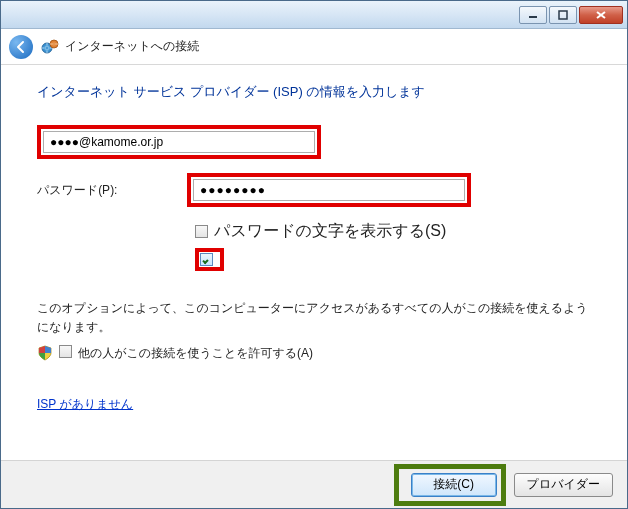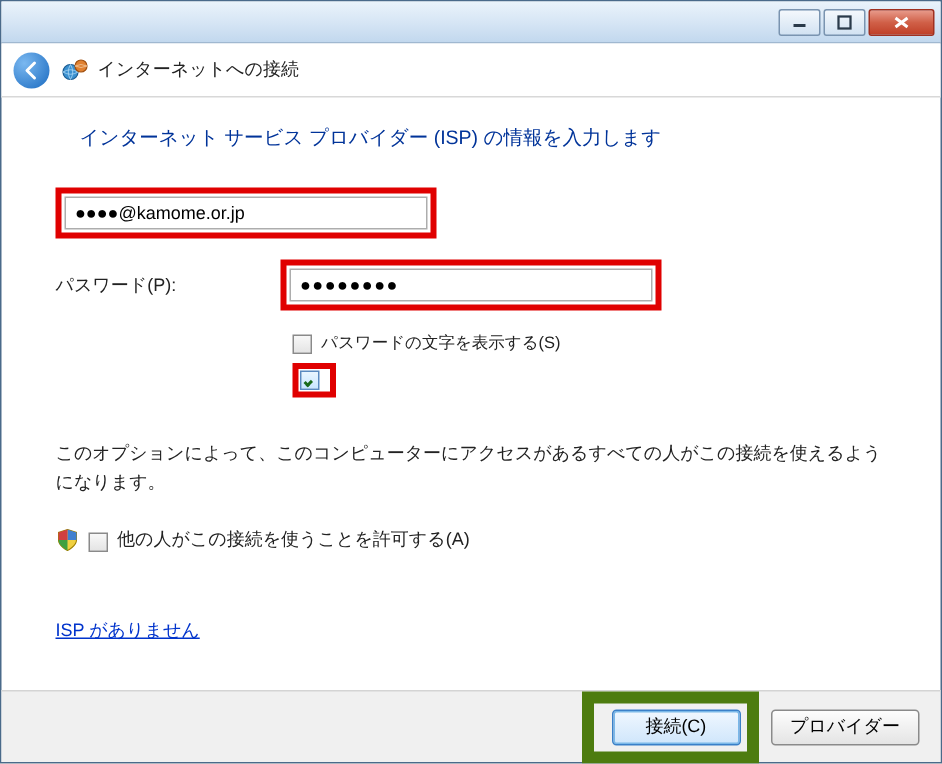--- a/index.html
+++ b/index.html
@@ -80,54 +80,53 @@
     color: #222;
   }
   .content {
     padding: 18px 36px 0 36px;
     position: relative;
   }
   .instruction {
     color: #003399;
     font-size: 13px;
     margin-bottom: 24px;
-    margin-left: 16px;
   }
   .form-row {
     display: flex;
     align-items: center;
     margin-bottom: 14px;
   }
   .form-label {
     width: 150px;
     color: #222;
     font-size: 12px;
   }
   .field-wrap {
     border: 4px solid #e00000;
     padding: 2px;
     display: inline-block;
   }
   .text-input {
-    width: 242px;
+    width: 272px;
     height: 22px;
     border: 1px solid #adadad;
     padding: 2px 6px;
     font-size: 12px;
     font-family: inherit;
     background: #fff;
   }
   .indent-block {
     margin-left: 158px;
     margin-bottom: 6px;
   }
   .checkbox-row {
     display: flex;
-    align-items: flex-end;
-    font-size: 11px;
+    align-items: center;
+    font-size: 16px;
     color: #222;
     margin-bottom: 6px;
   }
   .cb {
     width: 13px;
     height: 13px;
     border: 1px solid #8a8a8a;
     background: linear-gradient(to bottom,#f8f8f8,#e4e4e4);
     margin-right: 6px;
     display: inline-flex;
@@ -149,40 +148,40 @@
     border: 4px solid #e00000;
     padding: 1px;
     display: inline-flex;
     margin-right: 4px;
   }
   .desc {
     font-size: 12px;
     color: #222;
     line-height: 1.6;
     margin-top: 12px;
-    margin-bottom: 20px;
+    margin-bottom: 8px;
   }
   .allow-row {
     display: flex;
-    align-items: flex-end;
+    align-items: flex-start;
     font-size: 12px;
     color: #222;
     margin-top: 2px;
   }
   .shield {
     width: 16px; height: 16px;
     margin-right: 6px;
     position: relative;
   }
   .isp-link {
     color: #0033cc;
     text-decoration: underline;
     font-size: 12px;
     display: inline-block;
-    margin-top: 44px;
+    margin-top: 34px;
     text-align: right;
   }
   .footer {
     position: absolute;
     left: 0; right: 0; bottom: 0;
     height: 48px;
     background: #f0f0f0;
     border-top: 1px solid #d4d4d4;
     display: flex;
     align-items: center;
@@ -200,21 +199,21 @@
     padding: 0 12px;
     margin-left: 8px;
     cursor: pointer;
   }
   .btn.primary {
     border-color: #3a80c8;
     background: linear-gradient(to bottom,#f0f7ff,#cfe6fb);
     box-shadow: 0 0 0 1px #7ab8e8 inset;
   }
   .btn-highlight {
-    border: 8px solid #4d7c0f;
+    border: 5px solid #4d7c0f;
     padding: 4px;
     display: inline-flex;
   }
   .pw-dots { letter-spacing: 1px; }
   .globe-icon svg { display:block; }
 </style>
 </head>
 <body>
 
 <div class="window">

